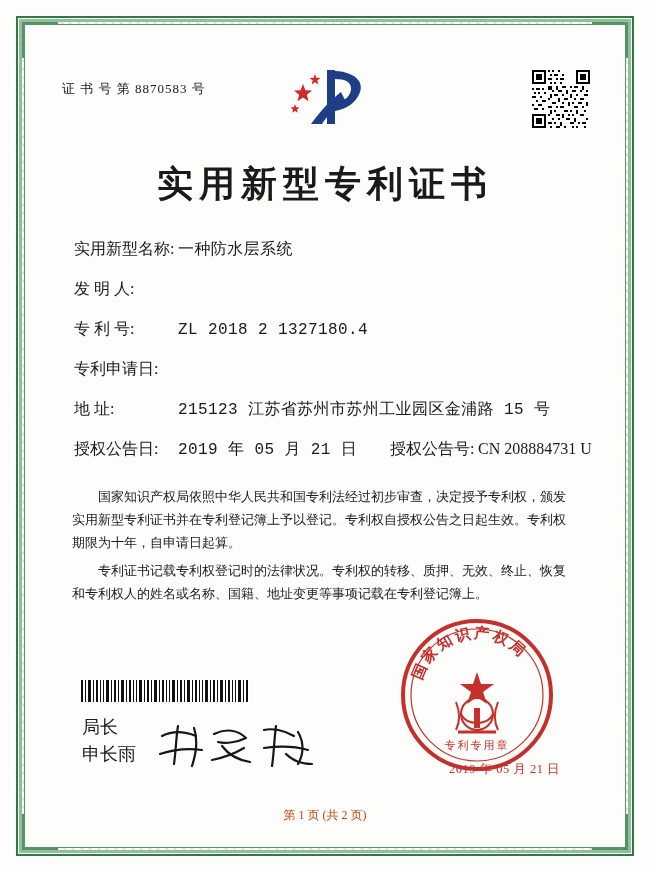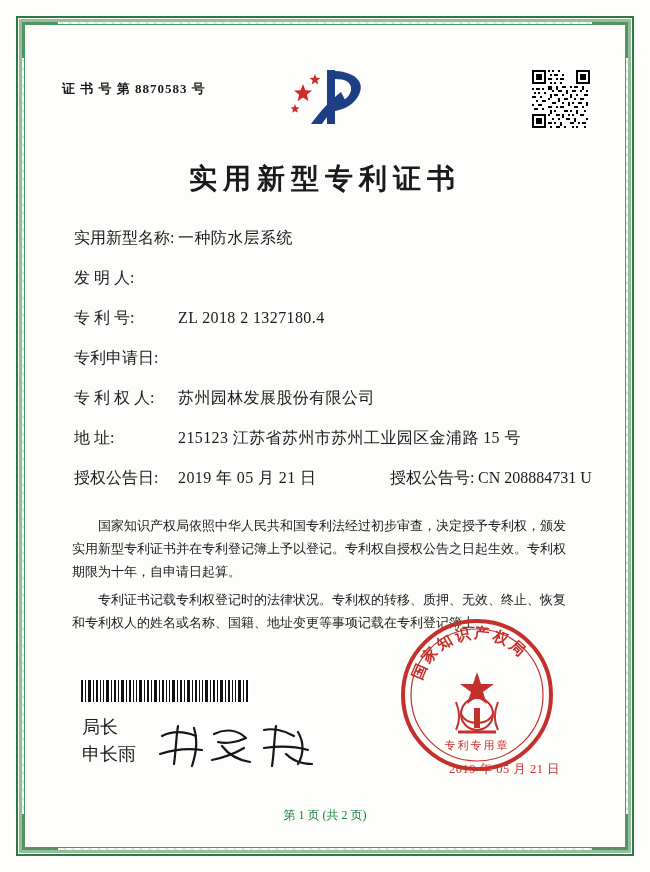--- a/index.html
+++ b/index.html
@@ -84,41 +84,40 @@
     position: relative;
     height: 96px;
   }
   .cert-no {
     position: absolute;
     left: 20px;
     top: 38px;
     font-size: 13px;
     letter-spacing: 1px;
     font-family: "Liberation Serif", serif;
-    font-weight: bold;
   }
   .emblem {
     position: absolute;
     left: 50%;
     transform: translateX(-50%);
     top: 20px;
     width: 120px;
     height: 72px;
   }
   .qrcode {
     position: absolute;
     right: 18px;
     top: 28px;
     width: 58px;
     height: 58px;
   }
 
   .title {
     text-align: center;
-    font-size: 28px;
+    font-size: 36px;
     font-weight: bold;
     letter-spacing: 6px;
     margin-top: 22px;
     margin-bottom: 10px;
     font-family: "DejaVu Serif", serif;
   }
 
   .fields {
     margin: 30px 0 0 32px;
     font-size: 16px;
@@ -130,20 +129,21 @@
   }
   .field-label {
     width: 104px;
     flex: 0 0 104px;
     letter-spacing: 0px;
     white-space: nowrap;
   }
   .field-value {
     flex: 1 1 auto;
     letter-spacing: 0.4px;
+    font-family: Liberation Mono, monospace;
   }
   .field-row.dual .field-value {
     flex: 0 0 auto;
     width: 212px;
   }
   .field-label2 {
     flex: 0 0 88px;
     white-space: nowrap;
   }
   .field-value2 {
@@ -200,21 +200,21 @@
     letter-spacing: .5px;
   }
 
   .page-footer {
     position: absolute;
     bottom: 6px;
     left: 0;
     right: 0;
     text-align: center;
     font-size: 12px;
-    color: #15803d;
+    color: #c2410c;
   }
 </style>
 </head>
 <body>
 
 <div class="certificate">
 
   <div class="border-outer"></div>
   <div class="border-pattern"></div>
   <div class="border-inner"></div>
@@ -371,24 +371,20 @@
 
       <div class="field-row">
         <div class="field-label">专  利  号:</div>
         <div class="field-value">ZL 2018 2 1327180.4</div>
       </div>
 
       <div class="field-row">
         <div class="field-label">专利申请日:</div>
       </div>
 
-      <div class="field-row">
-        <div class="field-label">专 利 权 人:</div>
-        <div class="field-value">苏州园林发展股份有限公司</div>
-      </div>
 
       <div class="field-row">
         <div class="field-label">地      址:</div>
         <div class="field-value">215123  江苏省苏州市苏州工业园区金浦路 15 号</div>
       </div>
 
       <div class="field-row dual">
         <div class="field-label">授权公告日:</div>
         <div class="field-value">2019 年 05 月 21 日</div>
         <div class="field-label2">授权公告号:</div>

